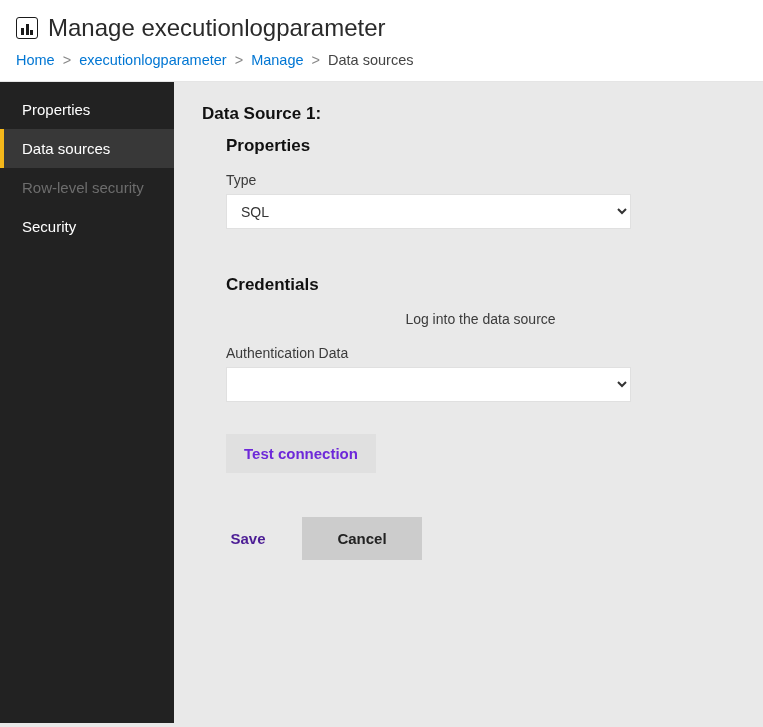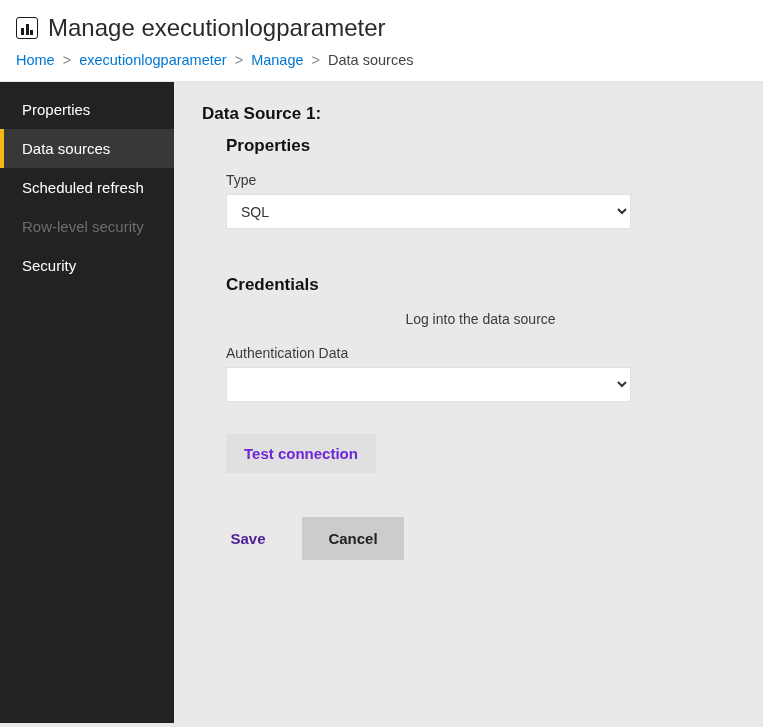--- a/index.html
+++ b/index.html
@@ -155,21 +155,21 @@
       padding: 11px 0;
       background: #e9e9e9;
       border: none;
       font-size: 15px;
       font-weight: 600;
       color: #4c1d95;
       cursor: default;
       text-align: center;
     }
     .btn-cancel {
-      width: 102px;
+      width: 120px;
       padding: 13px 0;
       background: #ccc;
       border: none;
       font-size: 15px;
       font-weight: 600;
       color: #222;
       cursor: pointer;
       text-align: center;
     }
   </style>
@@ -193,21 +193,20 @@
     <span class="bc-link">Manage</span>
     <span class="bc-sep">&gt;</span>
     <span class="bc-current">Data sources</span>
   </div>
 </div>
 
 <div class="body-layout">
   <div class="sidebar">
     <div class="sidebar-item">Properties</div>
     <div class="sidebar-item active">Data sources</div>
-    <div class="sidebar-item">Scheduled refresh</div>
     <div class="sidebar-item disabled">Row-level security</div>
     <div class="sidebar-item">Security</div>
   </div>
 
   <div class="main">
     <div class="section-title">Data Source 1:</div>
 
     <div class="sub-section">
       <div class="sub-title">Properties</div>
 

